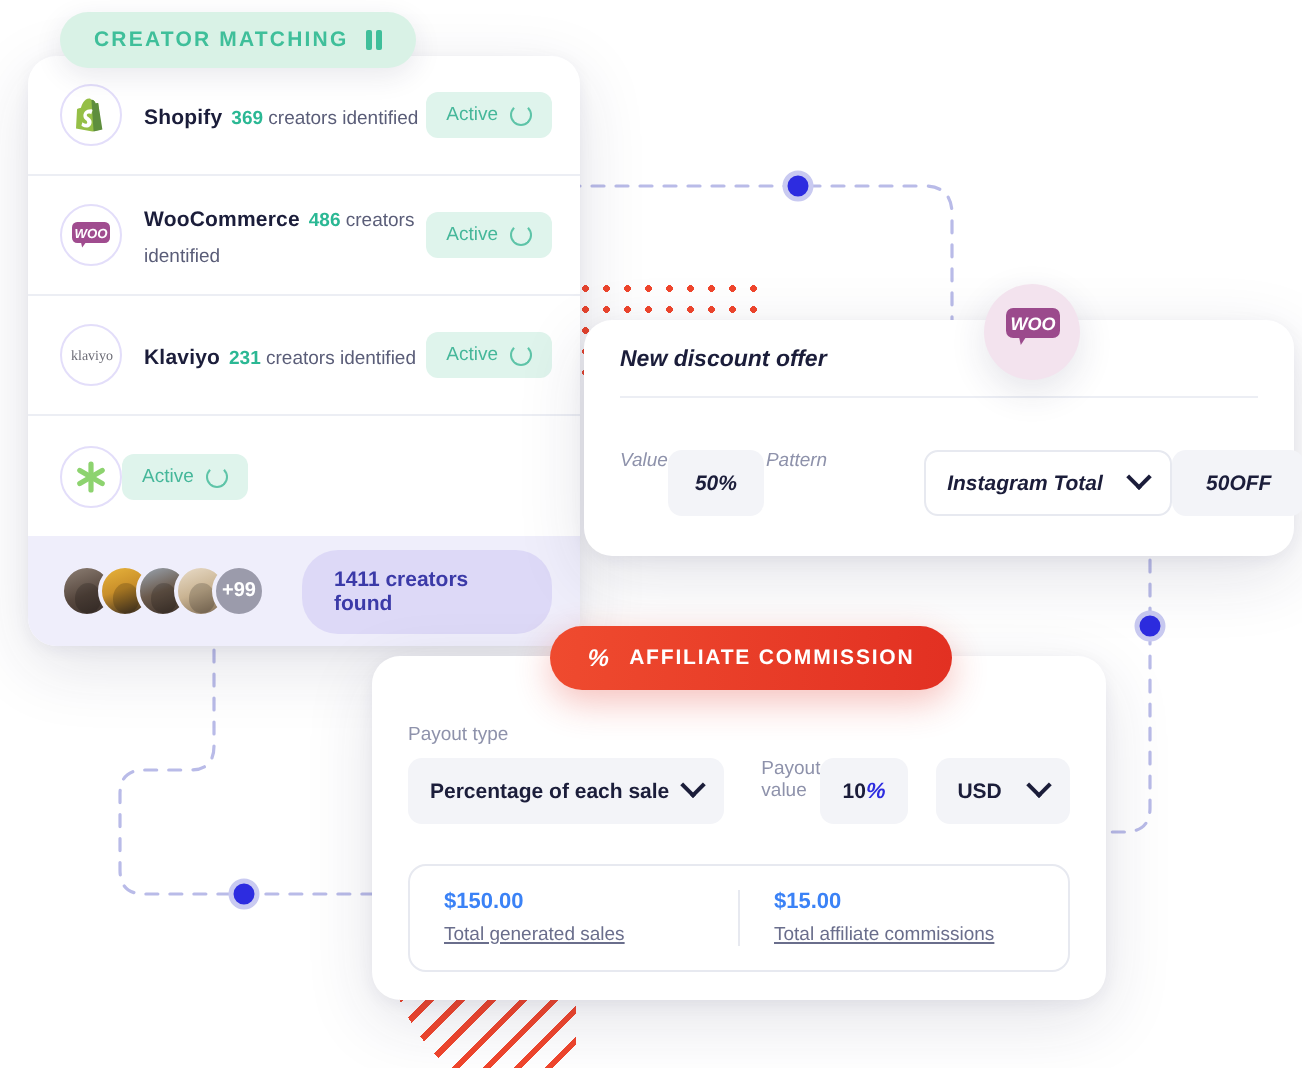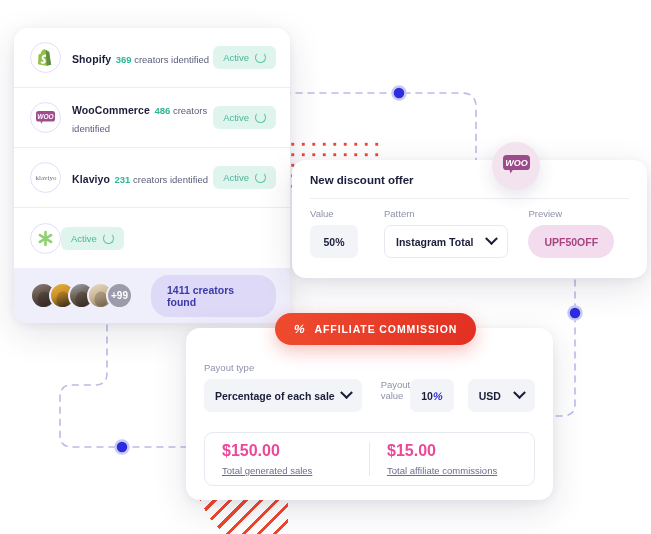--- a/index.html
+++ b/index.html
@@ -102,21 +102,21 @@
     color: #fff; font-size: 10px; font-weight: bold;
     display: flex; align-items: center; justify-content: center;
     border: 2px solid #efeefb; position: relative; z-index: 2;
   }
   .found-chip {
     margin-left: 18px; background: #ddd9f7; color: #3b3aa8;
     font-size: 10.5px; font-weight: bold; padding: 9px 16px; border-radius: 18px;
   }
 
   
-  #discount-card { left: 292px; top: 160px; width: 355px; height: 118px; padding: 14px 18px 2px 18px; }
+  #discount-card { left: 292px; top: 160px; width: 355px; height: 118px; padding: 14px 18px 2px 18px; font-style: italic; }
   .card-title { font-size: 11.5px; font-weight: bold; color: #1b1d3a; }
   .card-rule { height: 1px; background: #eceef4; margin: 12px 0 9px 0; }
   .field-row { display: flex; align-items: flex-end; }
   .flabel { font-size: 9.5px; color: #8e92ab; margin-bottom: 6px; }
   .fbox {
     background: #f3f4f8; border-radius: 7px; height: 33px;
     display: flex; align-items: center; justify-content: center;
     font-size: 10.5px; font-weight: bold; color: #1b1d3a;
   }
   .val-box { width: 48px; }
@@ -158,21 +158,21 @@
     background: #f3f4f8; border-radius: 7px; height: 33px;
     display: flex; align-items: center; justify-content: space-between;
     padding: 0 11px; font-size: 10.5px; font-weight: bold; color: #1b1d3a;
   }
   .totals {
     position: absolute; left: 18px; right: 18px; bottom: 14px; height: 54px;
     border: 1px solid #e7e9f0; border-radius: 9px; display: flex; align-items: center;
   }
   .tot { flex: 1 1 0; padding-left: 17px; }
   .tot + .tot { border-left: 1px solid #e7e9f0; }
-  .tot-val { font-size: 16px; font-weight: bold; color: #ec4899; }
+  .tot-val { font-size: 11px; font-weight: bold; color: #3b82f6; }
   .tot-lab { font-size: 9.5px; color: #6a6e8c; margin-top: 5px; text-decoration: underline; }
 </style>
 </head>
 <body>
 
 <div id="stage">
 
   <div class="deco dotgrid"></div>
 
   <div class="deco stripes"></div>
@@ -181,20 +181,27 @@
     <g fill="none" stroke="#b9bbe8" stroke-width="1.6" stroke-dasharray="6 6" stroke-linecap="round">
       <path d="M272 93 H462 Q476 93 476 107 V176"></path>
       <path d="M575 280 V404 Q575 416 562 416 H548"></path>
       <path d="M107 325 V373 Q107 385 95 385 H72 Q60 385 60 397 V435 Q60 447 72 447 H196 Q208 447 208 435 V410"></path>
     </g>
     <circle cx="399" cy="93" r="6.5" fill="#2d2ce0" stroke="#c9caf1" stroke-width="2.5"></circle>
     <circle cx="575" cy="313" r="6.5" fill="#2d2ce0" stroke="#c9caf1" stroke-width="2.5"></circle>
     <circle cx="122" cy="447" r="6.5" fill="#2d2ce0" stroke="#c9caf1" stroke-width="2.5"></circle>
   </svg>
 
+  <div class="pill-badge">
+    <span>CREATOR MATCHING</span>
+    <span class="pause-icon">
+        <i></i>
+        <i></i>
+      </span>
+  </div>
 
   <div class="card" id="creator-card">
 
     <div class="crow">
       <span class="logo">
         <svg width="15" height="17" viewBox="0 0 15 17">
           <path d="M11.1 2.6c-.1-.1-.3-.1-.4-.1l-.9.2c-.3-.9-.9-1.8-2-1.8h-.1C7.4.4 7 .2 6.6.2 4.1.2 2.9 3.3 2.5 4.9l-1.4.4c-.5.1-.5.2-.6.6L0 15.3l8.2 1.5 4.4-1L11.1 2.6z" fill="#95bf46"></path>
           <path d="M10.7 2.5l-.9.2c-.3-.9-.9-1.8-2-1.8h-.1l1.1 15.9 4.4-1L11.1 2.6c-.1-.1-.2-.1-.4-.1z" fill="#5e8e3e"></path>
           <path d="M8.2 6.4l-.6 1.7s-.5-.3-1.2-.3c-1 0-1 .6-1 .8 0 .9 2.4 1.2 2.4 3.4 0 1.7-1.1 2.8-2.5 2.8-1.8 0-2.6-1.1-2.6-1.1l.5-1.6s.9.8 1.7.8c.5 0 .7-.4.7-.7 0-1.2-1.9-1.3-1.9-3.3 0-1.7 1.2-3.3 3.6-3.3.8 0 .9.2.9.8z" fill="#fff"></path>
         </svg>
@@ -275,32 +282,33 @@
       </span>
       <span class="found-chip">1411 creators found</span>
     </div>
   </div>
 
   <div class="card" id="discount-card">
     <div class="card-title">New discount offer</div>
     <div class="card-rule"></div>
     <div class="field-row">
 
-      <div style="display:flex;flex-direction:column;">
+      <div style="display:flex;flex-direction:row;">
         <span class="flabel">Value</span>
         <span class="fbox val-box">50%</span>
       </div>
 
-      <div style="display:flex;flex-direction:column;margin-left:26px;">
+      <div style="display:flex;margin-left:1px;gap:48px;">
         <span class="flabel">Pattern</span>
         <span class="pattern-wrap">
           <span class="pattern-box">
             <span>Instagram Total</span>
             <span class="chev"></span>
           </span>
+          <span class="fbox code-box">50OFF</span>
         </span>
       </div>
 
       <div style="display:flex;flex-direction:column;margin-left:20px;">
         <span class="flabel">Preview</span>
         <span class="preview-chip">UPF50OFF</span>
       </div>
     </div>
   </div>
 

